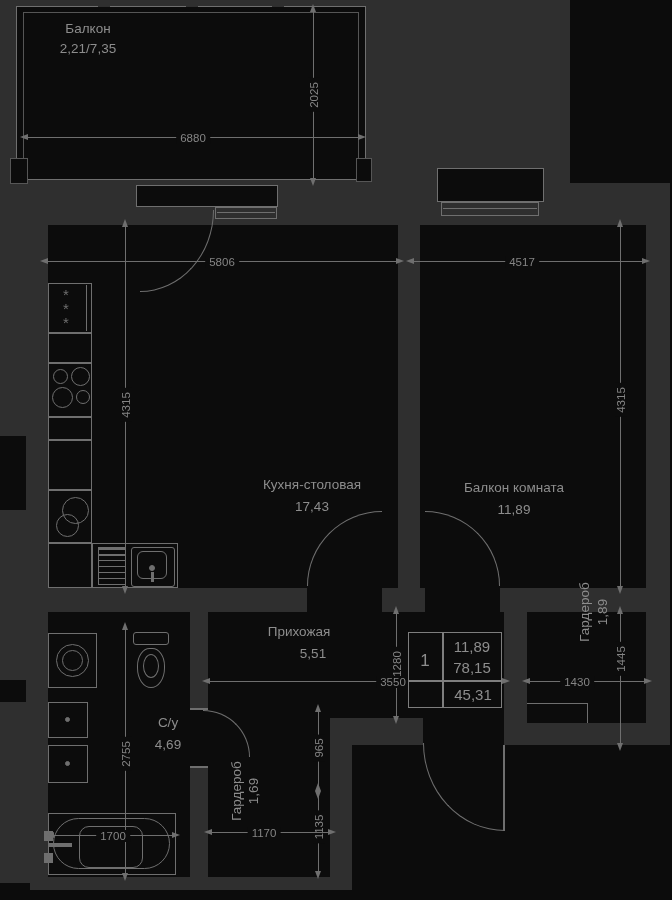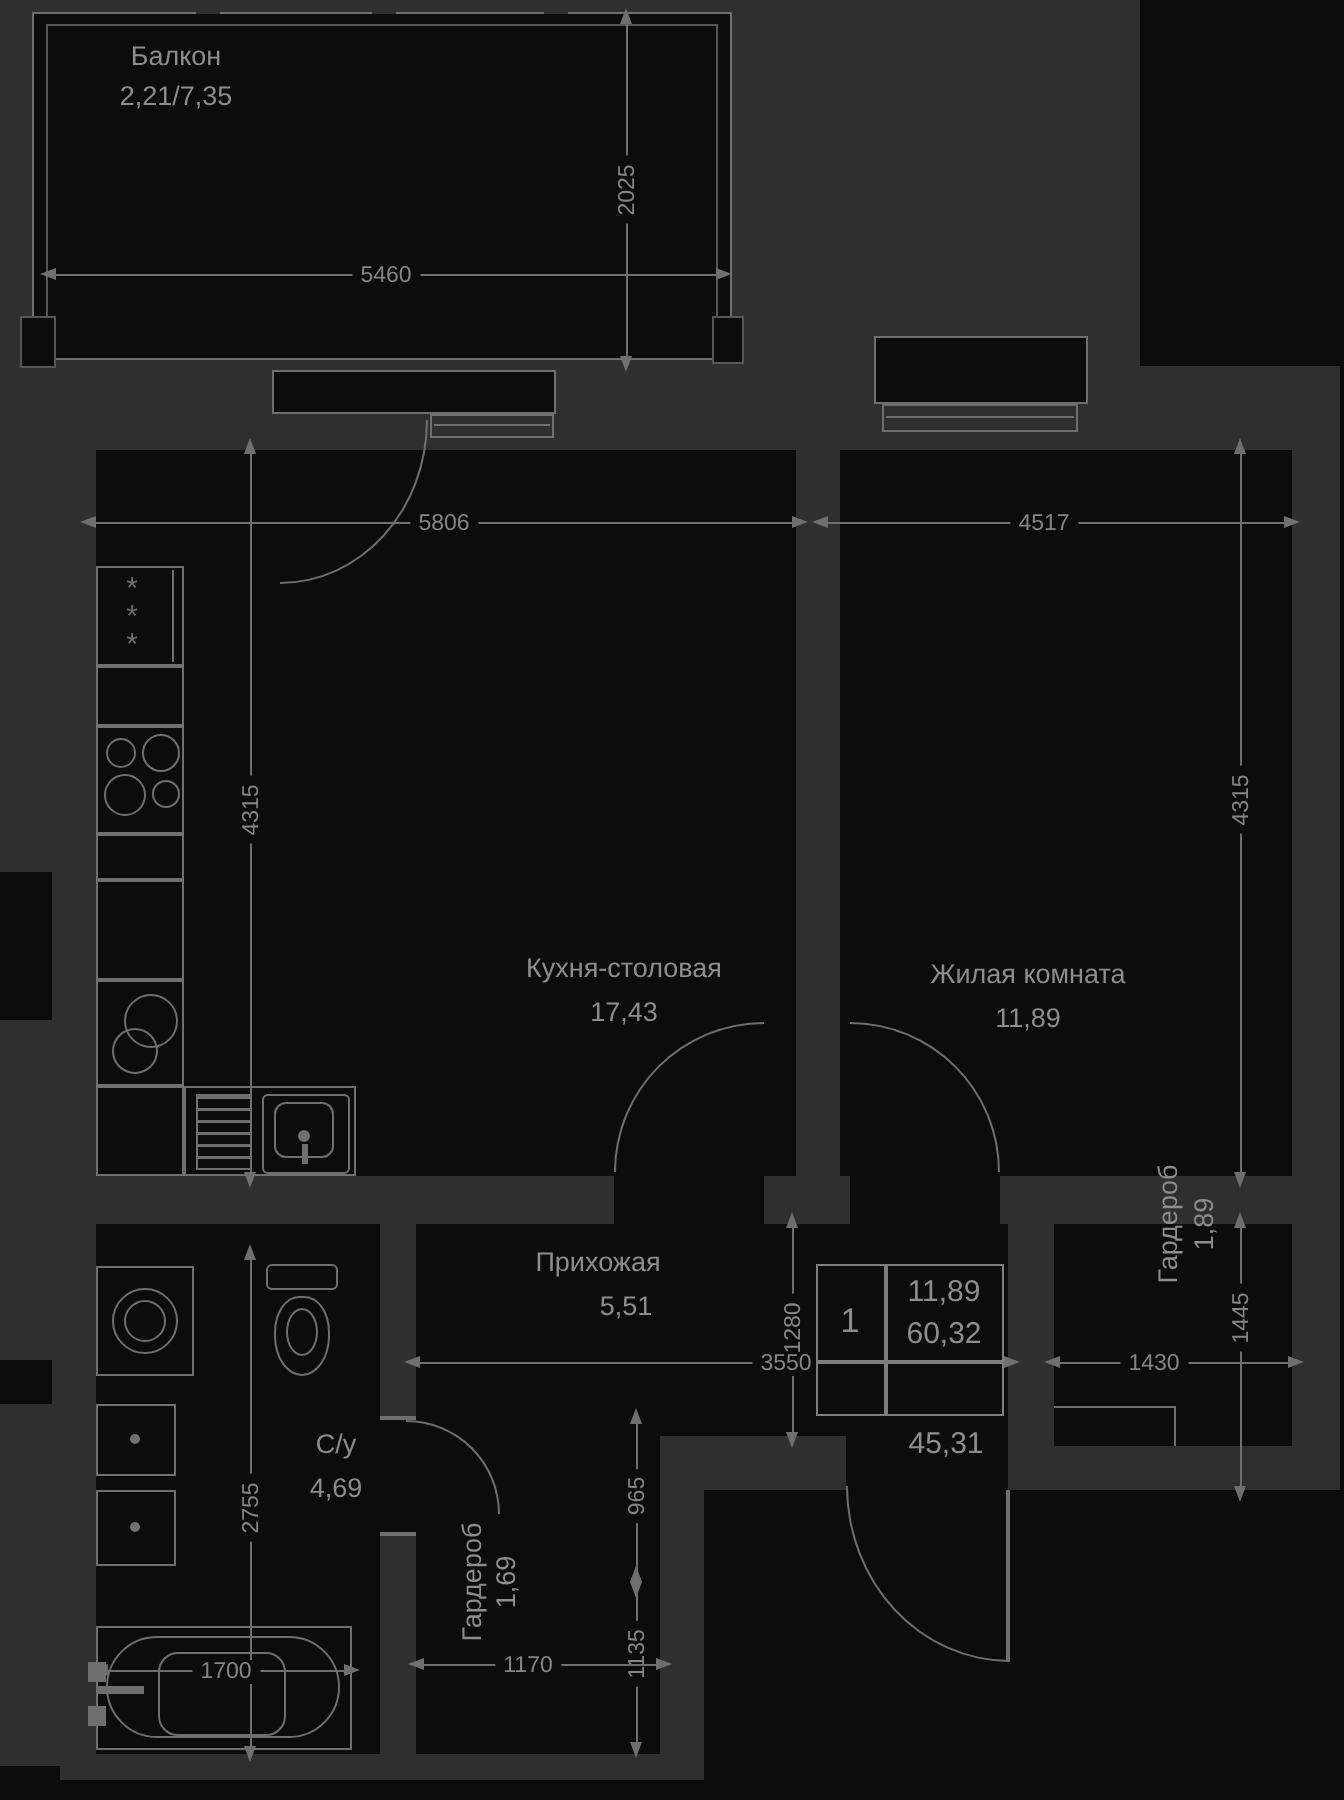--- a/index.html
+++ b/index.html
@@ -125,21 +125,21 @@
   <div class="fx" style="left:48px;top:745px;width:40px;height:38px"></div>
   <div class="cir" style="left:65px;top:761px;width:5px;height:5px;background:#6f6f6f"></div>
   <div class="fx" style="left:48px;top:813px;width:128px;height:62px"></div>
   <div class="fx" style="left:53px;top:818px;width:117px;height:51px;border-radius:26px"></div>
   <div class="fx" style="left:79px;top:826px;width:64px;height:42px;border-radius:10px"></div>
   <div class="w" style="left:44px;top:831px;width:9px;height:10px;background:#6f6f6f"></div>
   <div class="w" style="left:44px;top:853px;width:9px;height:10px;background:#6f6f6f"></div>
   <div class="w" style="left:48px;top:843px;width:24px;height:4px;background:#6f6f6f"></div>
 
   <div class="dimh" style="left:28px;top:137px;width:330px"></div>
-  <span class="dim-label" style="left:193px;top:138px">5460</span>
+  <span class="dim-label" style="left:193px;top:138px">6880</span>
 
   <div class="dimv" style="left:313px;top:12px;height:166px"></div>
   <span class="dim-label rot" style="left:314px;top:95px">2025</span>
 
   <div class="dimh" style="left:48px;top:261px;width:348px"></div>
   <span class="dim-label" style="left:222px;top:262px">5806</span>
 
   <div class="dimh" style="left:414px;top:261px;width:228px"></div>
   <span class="dim-label" style="left:522px;top:262px">4517</span>
 
@@ -171,32 +171,32 @@
   <span class="dim-label rot" style="left:319px;top:827px">1135</span>
 
   <div class="dimh" style="left:212px;top:832px;width:116px"></div>
   <span class="dim-label" style="left:264px;top:833px">1170</span>
 
   <div class="dimh" style="left:54px;top:835px;width:118px"></div>
   <span class="dim-label" style="left:113px;top:836px">1700</span>
 
   <span class="room-label" style="left:312px;top:484px">Кухня-столовая</span>
   <span class="room-label" style="left:312px;top:506px">17,43</span>
-  <span class="room-label" style="left:514px;top:487px">Жилая комната</span>
+  <span class="room-label" style="left:514px;top:487px">Балкон комната</span>
   <span class="room-label" style="left:514px;top:509px">11,89</span>
   <span class="room-label" style="left:299px;top:631px">Прихожая</span>
   <span class="room-label" style="left:313px;top:653px">5,51</span>
   <span class="room-label" style="left:168px;top:722px">С/у</span>
   <span class="room-label" style="left:168px;top:744px">4,69</span>
   <span class="room-label rot" style="left:584px;top:612px">Гардероб</span>
   <span class="room-label rot" style="left:602px;top:612px">1,89</span>
   <span class="room-label rot" style="left:236px;top:791px">Гардероб</span>
   <span class="room-label rot" style="left:253px;top:791px">1,69</span>
 
   <div class="fx" style="left:408px;top:632px;width:94px;height:76px;border-color:#7e7e7e;background:#0c0c0c"></div>
   <div class="vl" style="left:442px;top:632px;height:76px;background:#7e7e7e"></div>
   <div class="hl" style="left:408px;top:680px;width:94px;background:#7e7e7e"></div>
   <span class="tbl-txt" style="left:425px;top:661px;font-size:17px">1</span>
   <span class="tbl-txt" style="left:472px;top:646px">11,89</span>
-  <span class="tbl-txt" style="left:472px;top:667px">60,32</span>
-  <span class="tbl-txt" style="left:473px;top:722px">45,31</span>
+  <span class="tbl-txt" style="left:472px;top:667px">78,15</span>
+  <span class="tbl-txt" style="left:473px;top:694px">45,31</span>
 
 </div>
 
 </body></html>

